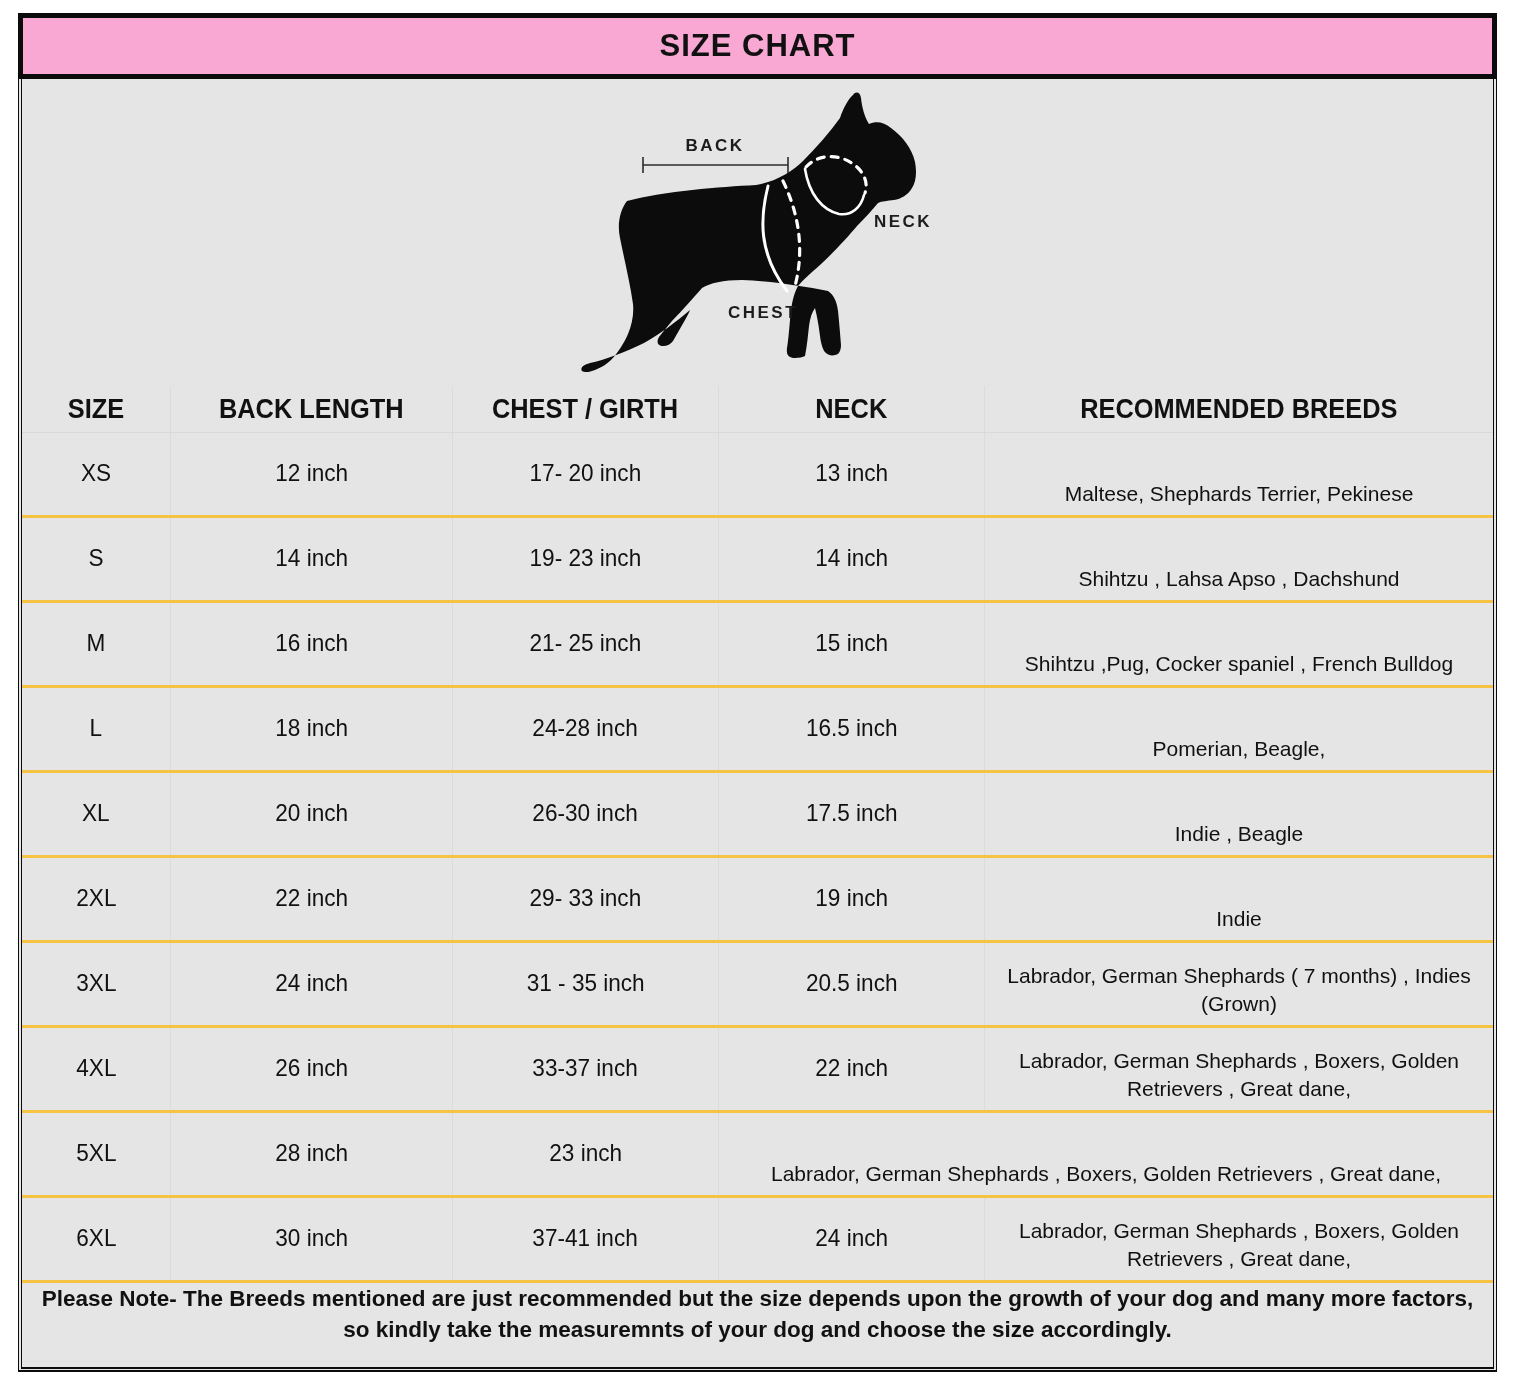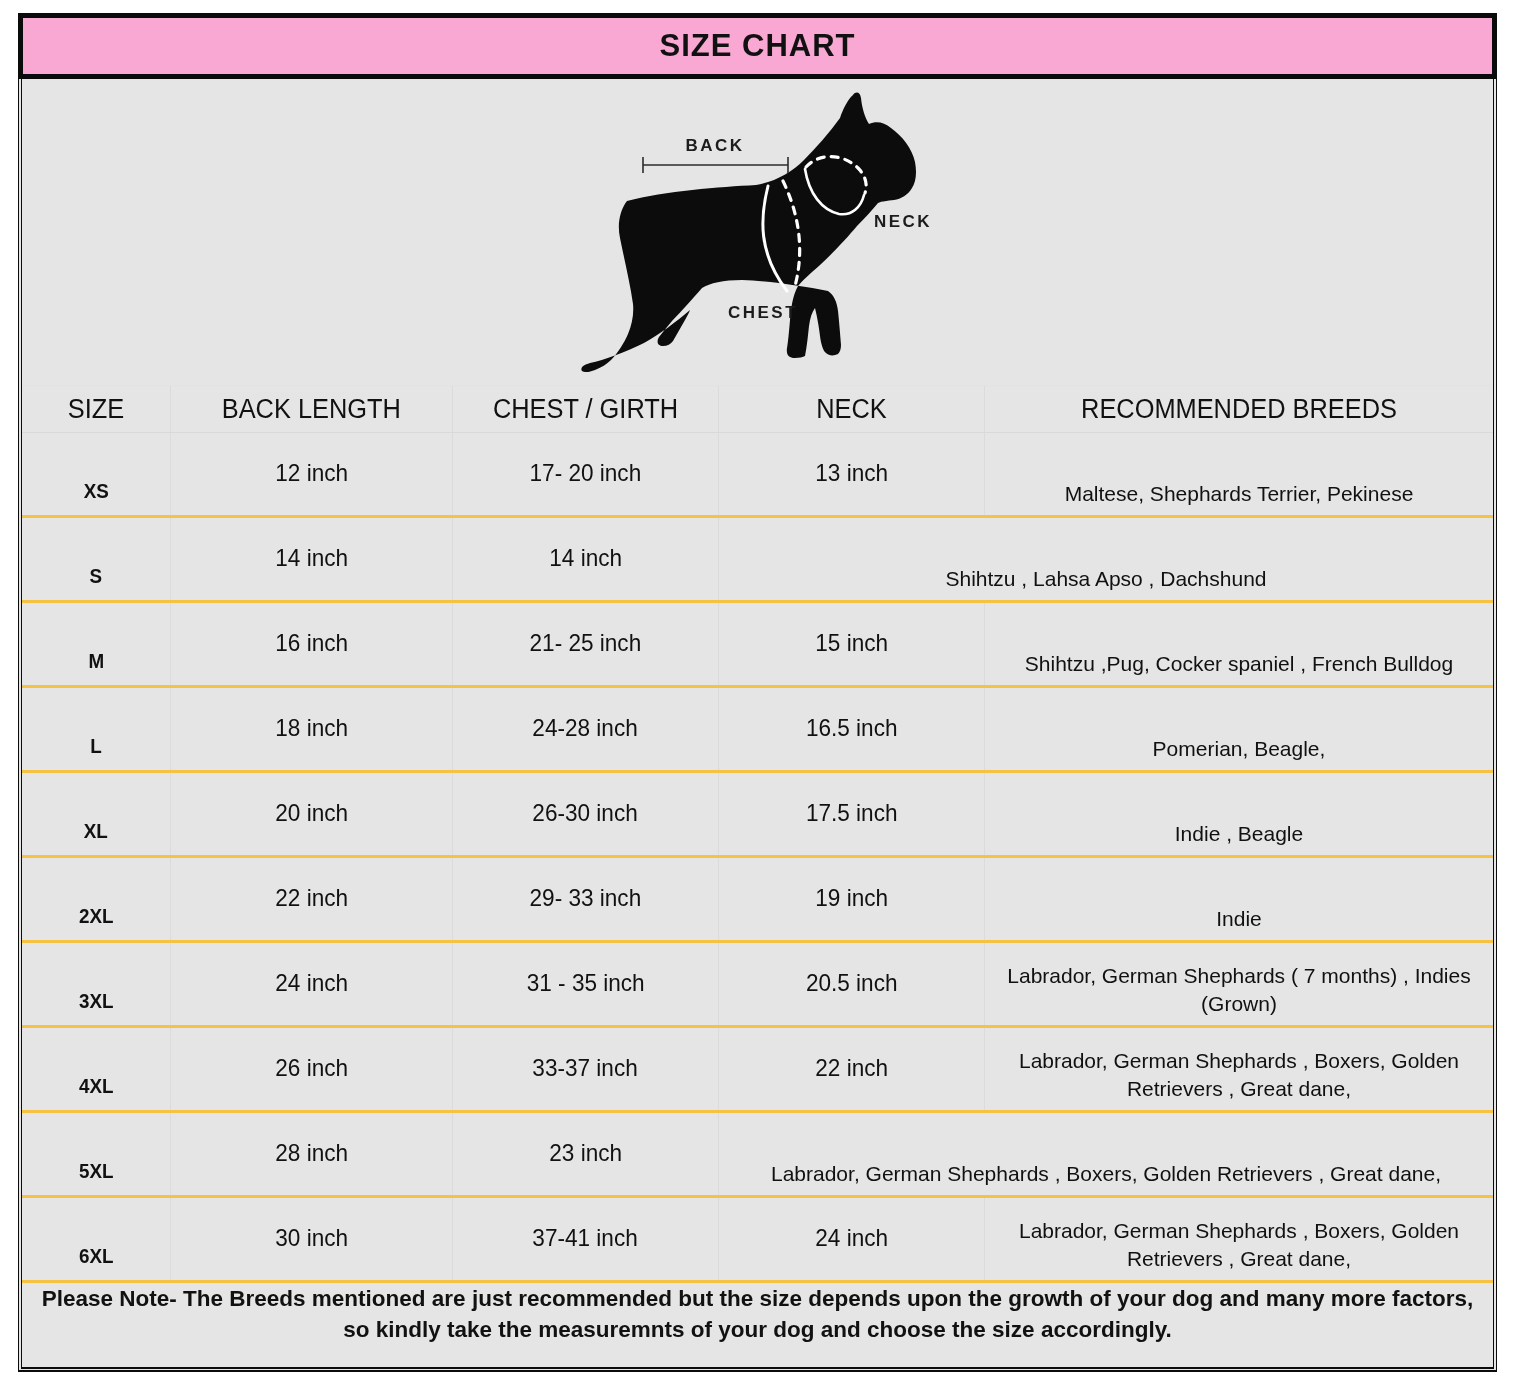--- a/index.html
+++ b/index.html
@@ -18,32 +18,32 @@
     border-left:4px double #0b0b0b;border-right:4px double #0b0b0b;border-bottom:5px double #0b0b0b;
   }
 
   .diagram{position:absolute;left:538px;top:9px;width:382px;height:292px;}
   .diagram text{font-family:"Liberation Sans",sans-serif;font-weight:bold;fill:#1c1c1c;}
 
   .size-table{position:absolute;left:0;top:306px;width:1471px;}
   .thead{display:flex;height:48px;box-sizing:border-box;
          border-top:1px solid #e3e3e3;border-bottom:1px solid #d9d9d9;}
   .thead .cell{display:flex;align-items:center;justify-content:center;
-               font-weight:normal;font-size:27px;}
+               font-weight:bold;font-size:27px;}
   .row{display:flex;height:85px;box-sizing:border-box;border-bottom:3px solid #f6c244;}
   .cell{box-sizing:border-box;}
   .vline{border-right:1px solid #dbdbdb;}
   .c1{flex:0 0 149px;}
   .c2{flex:0 0 282px;}
   .c3{flex:0 0 266px;}
   .c4{flex:0 0 266px;}
   .c5{flex:1 1 auto;}
   .row .cell{display:flex;align-items:flex-end;justify-content:center;}
   .row .meas{font-size:24px;padding-bottom:28px;}
-  .row .sizecell{font-size:20px;font-weight:bold;padding-bottom:12px;}
+  .row .sizecell{font-size:24px;font-weight:normal;padding-bottom:28px;}
   .row .breeds{font-size:21px;line-height:28px;text-align:center;padding:0 6px 7px 6px;}
   .cond{display:inline-block;transform:scaleX(0.94);transform-origin:center bottom;white-space:nowrap;}
 
   .note-box{
     position:absolute;left:0;top:1204px;width:1471px;height:80px;
     display:flex;align-items:flex-start;justify-content:center;text-align:center;
   }
   .note-box .n{font-size:22.5px;font-weight:bold;line-height:31px;max-width:1462px;}
 </style>
 </head>
@@ -155,20 +155,23 @@
           </div>
     </div>
 
     <div class="row">
       <div class="cell c1 vline sizecell">
             <span class="cond">S</span>
           </div>
       <div class="cell c2 vline meas">
             <span class="cond">14 inch</span>
           </div>
+      <div class="cell c3 vline meas">
+            <span class="cond">19- 23 inch</span>
+          </div>
       <div class="cell c4 vline meas">
             <span class="cond">14 inch</span>
           </div>
       <div class="cell c5 breeds">
             <span>Shihtzu , Lahsa Apso , Dachshund</span>
           </div>
     </div>
 
     <div class="row">
       <div class="cell c1 vline sizecell">

